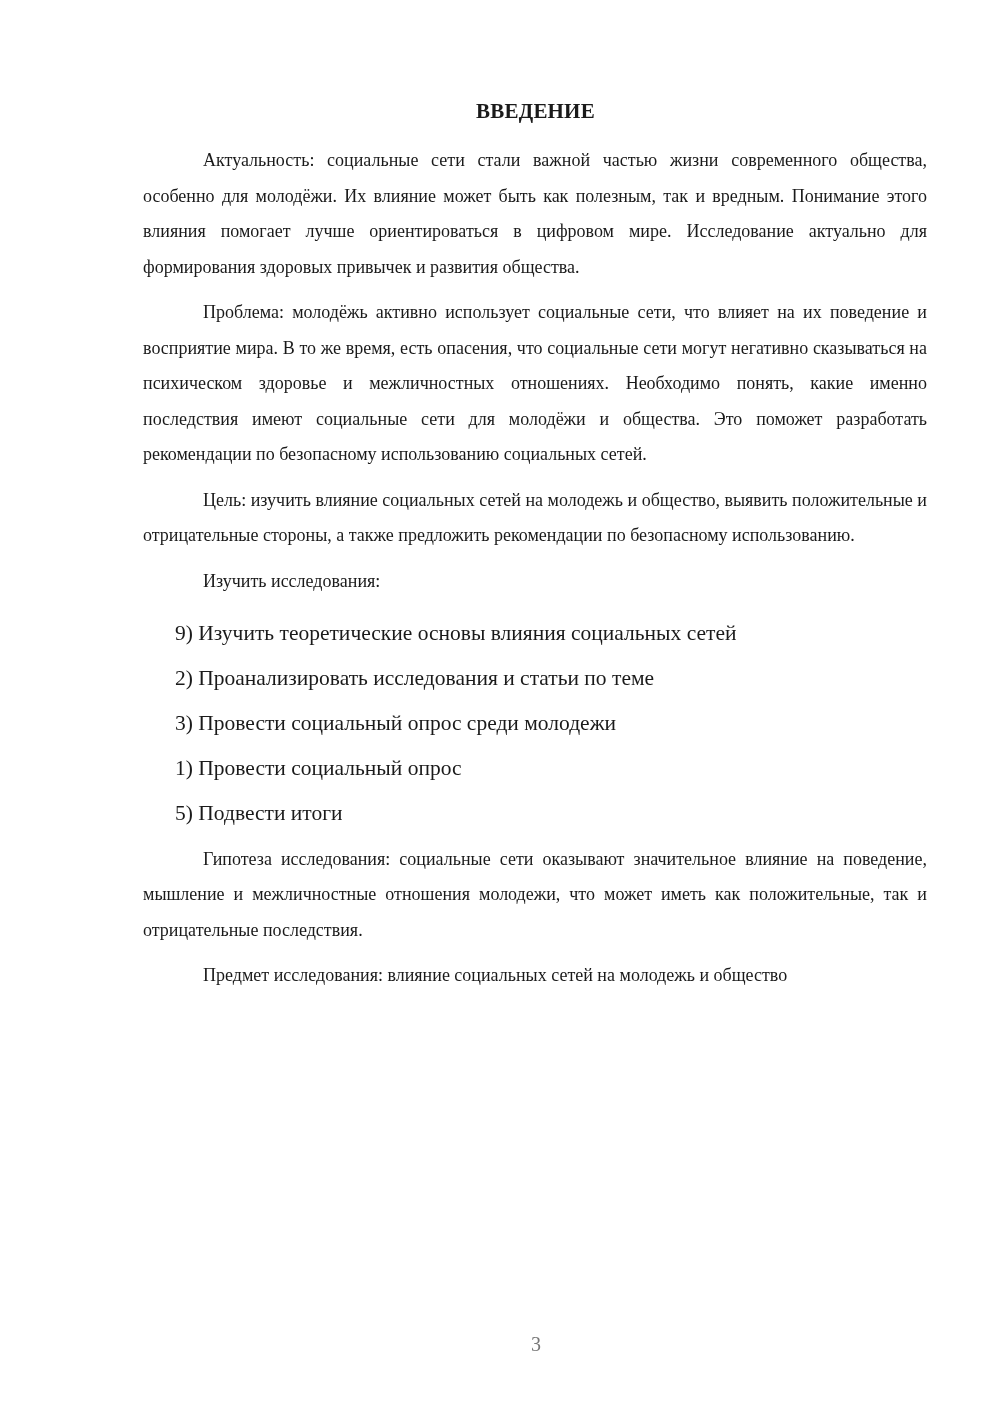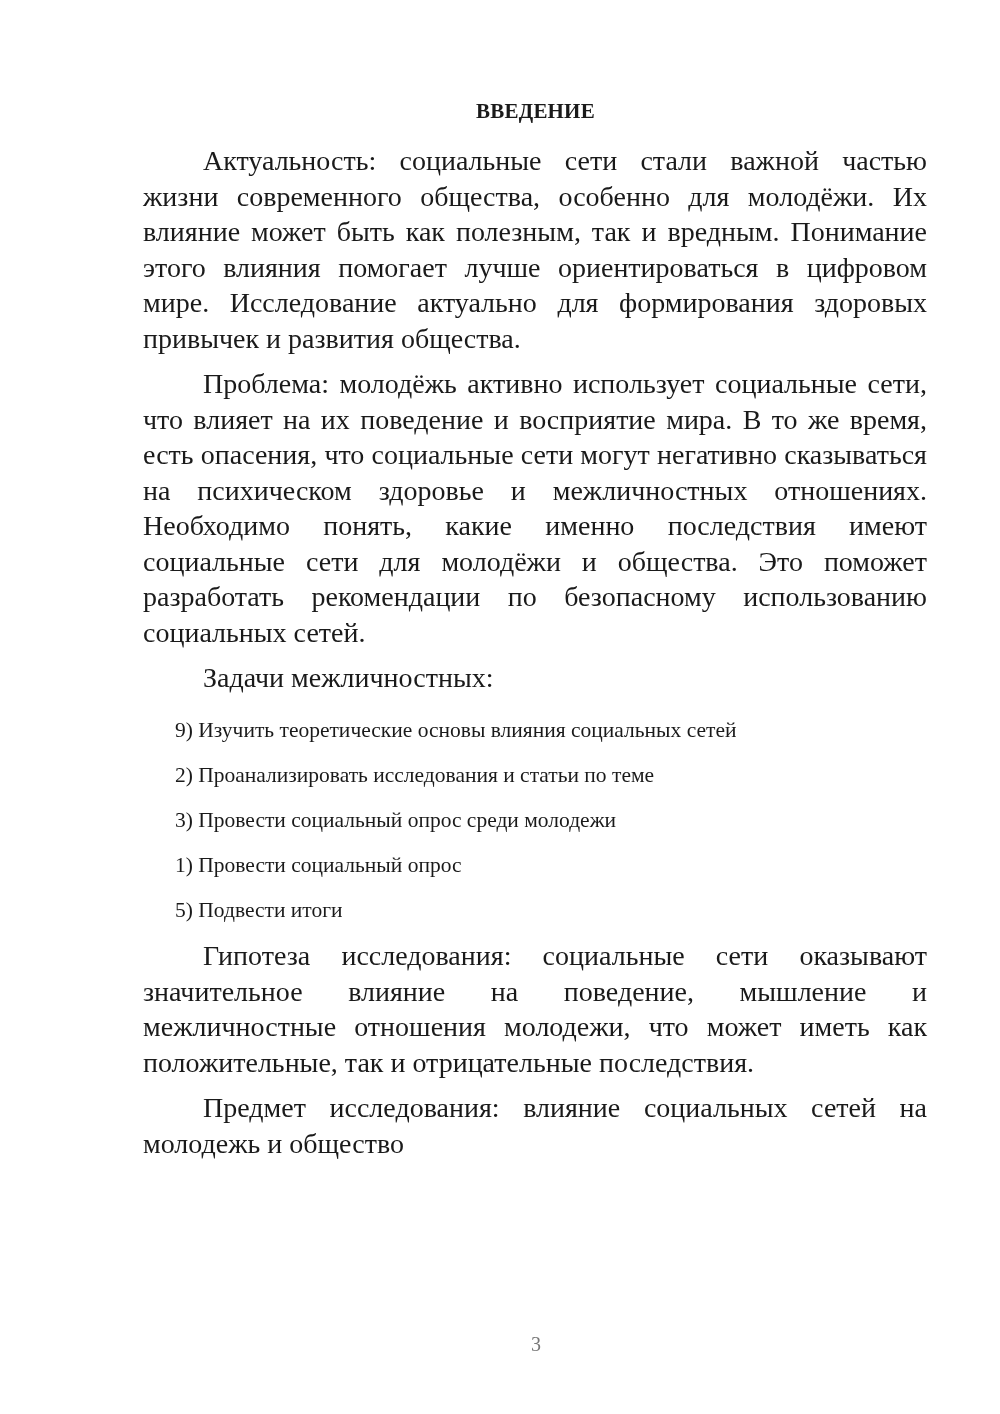--- a/index.html
+++ b/index.html
@@ -30,21 +30,21 @@
     }
     .heading {
       text-align: center;
       font-weight: bold;
       font-size: 21px;
       line-height: 30px;
       margin: 0 0 17px 0;
       letter-spacing: 0.2px;
     }
     .para {
-      font-size: 28px;
+      font-size: 18px;
       line-height: 35.5px;
       text-align: justify;
       text-indent: 60px;
       margin: 0 1px 10px 0;
     }
     .para.task-title {
       text-align: left;
       margin-bottom: 17px;
     }
     .task-list {
@@ -74,22 +74,23 @@
 <body>
 
 <div class="page">
   <div class="content">
     <h1 class="heading">ВВЕДЕНИЕ</h1>
 
     <p class="para">Актуальность: социальные сети стали важной частью жизни современного общества, особенно для молодёжи. Их влияние может быть как полезным, так и вредным. Понимание этого влияния помогает лучше ориентироваться в цифровом мире. Исследование актуально для формирования здоровых привычек и развития общества.</p>
 
     <p class="para">Проблема: молодёжь активно использует социальные сети, что влияет на их поведение и восприятие мира. В то же время, есть опасения, что социальные сети могут негативно сказываться на психическом здоровье и межличностных отношениях. Необходимо понять, какие именно последствия имеют социальные сети для молодёжи и общества. Это поможет разработать рекомендации по безопасному использованию социальных сетей.</p>
 
+    <p class="para">Цель: изучить влияние социальных сетей на молодежь и общество, выявить положительные и отрицательные стороны, а также предложить рекомендации по безопасному использованию.</p>
 
-    <p class="para task-title">Задачи межличностных:</p>
+    <p class="para task-title">Изучить исследования:</p>
 
     <ul class="task-list">
       <li class="task-item">9) Изучить теоретические основы влияния социальных сетей</li>
       <li class="task-item">2) Проанализировать исследования и статьи по теме</li>
       <li class="task-item">3) Провести социальный опрос среди молодежи</li>
       <li class="task-item">1) Провести социальный опрос</li>
       <li class="task-item">5) Подвести итоги</li>
     </ul>
 
 

